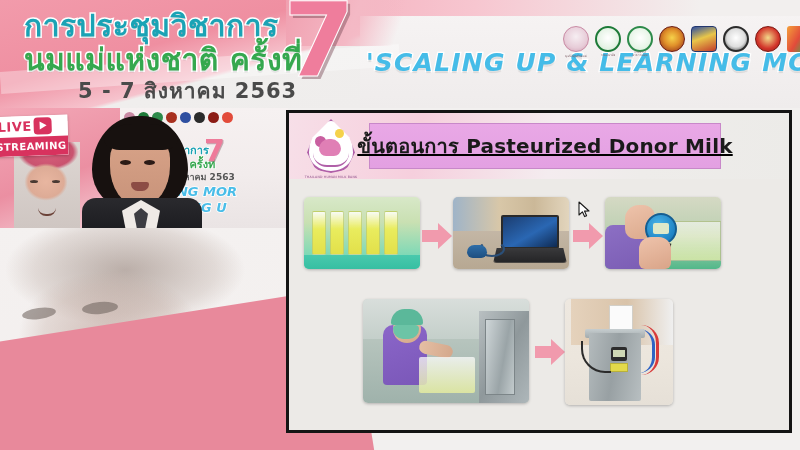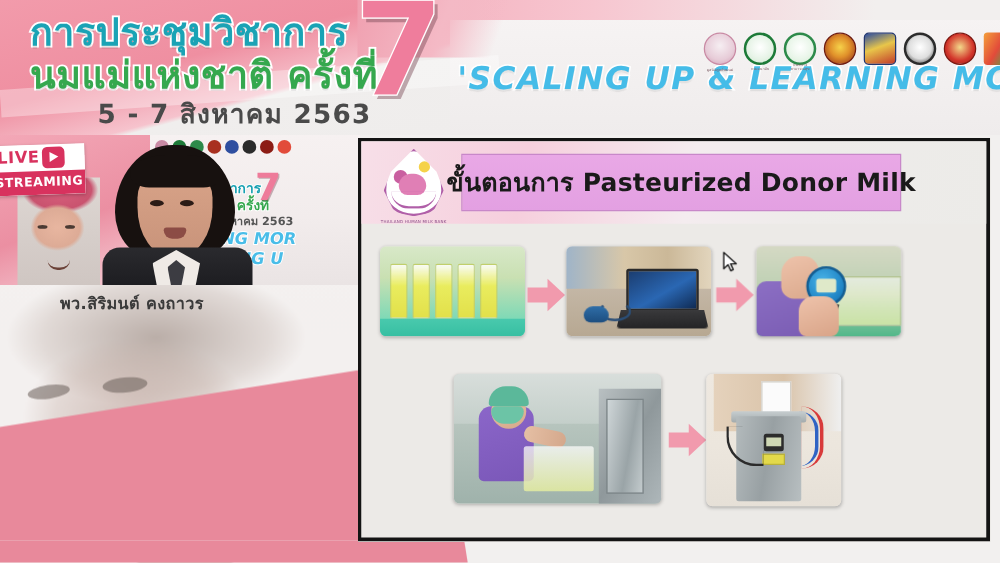--- a/index.html
+++ b/index.html
@@ -228,21 +228,21 @@
   .drop-head { position:absolute; left: 14px; top: 19px; width: 11px; height: 11px; border-radius:50%; background:#c95fa0;}
   .drop-hands {
     position:absolute; left: 12px; top: 36px; width: 36px; height: 14px;
     border-bottom: 2.5px solid #b05fa8; border-radius: 0 0 22px 22px;
   }
   .drop-cap { position:absolute; left: 2px; bottom: 0; right:2px; text-align:center; font-size:3.2px; color:#8a4b86; letter-spacing:.2px;}
 
   .slide-title-box {
     position: absolute; left: 80px; top: 10px; width: 352px; height: 46px;
     background: linear-gradient(180deg,#e9a8e6 0%, #e3a0e2 100%);
-    border: 1px solid #c888c9; display:flex; align-items:center; justify-content:center;
+    border: 1px solid #c888c9; display:flex; align-items:center; justify-content:center;text-decoration:underline;
   }
   .slide-title {
     font-size: 20px; font-weight: bold; color: #1a1a1a; white-space: nowrap;
     letter-spacing: .2px;
   }
 
   
   .photo { position:absolute; border-radius: 5px; overflow:hidden; box-shadow: 0 1px 3px rgba(0,0,0,.25); }
 
   .ph1 { left: 15px; top: 84px; width: 116px; height: 72px; }
@@ -398,21 +398,20 @@
       <div class="live-top">
         <span class="live-word">LIVE</span>
         <span class="live-play"></span>
       </div>
       <div class="live-bot">
         <span class="live-stream">STREAMING</span>
       </div>
     </div>
   </div>
 
-  <div class="speaker-name">พว.สิริมนต์  คงถาวร</div>
 
   <div class="slide">
     <div class="slide-head-bg"></div>
 
     <div class="milk-logo">
       <div class="drop"></div>
       <div class="drop-dot"></div>
       <div class="drop-head"></div>
       <div class="drop-baby"></div>
       <div class="drop-hands"></div>

